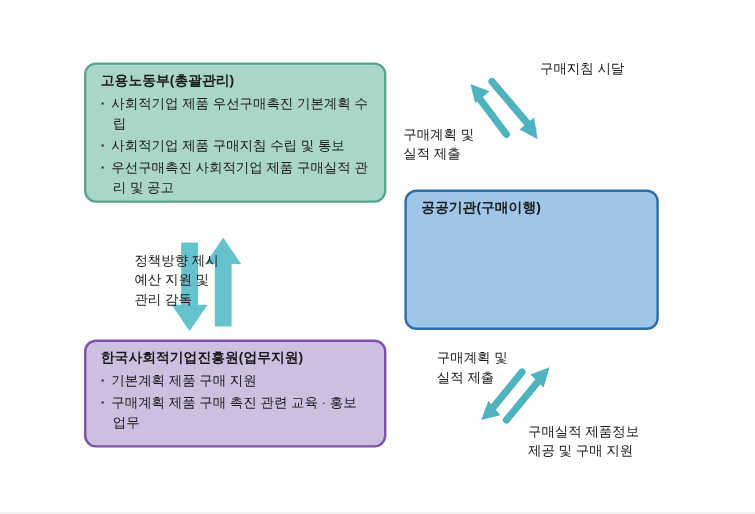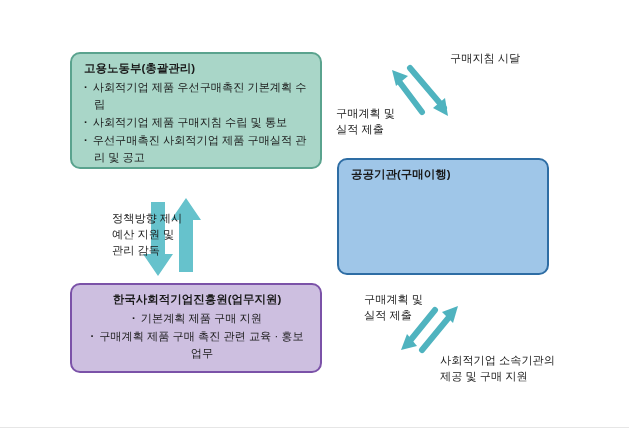--- a/index.html
+++ b/index.html
@@ -69,21 +69,20 @@
     background: #9fc6e8;
     border-color: #2e6da4;
   }
   #box-kosea {
     left: 70px;
     top: 283px;
     width: 252px;
     height: 90px;
     background: #cdbfe0;
     border-color: #7b52a8;
-    text-align: center;
   }
 
   
   .label {
     position: absolute;
     font-size: 11.2px;
     color: #1a1a1a;
     line-height: 1.45;
     white-space: pre-line;
   }
@@ -170,17 +169,17 @@
   </svg>
 
   <div class="label" id="label-policy-direction">정책방향 제시
 예산 지원 및
 관리 감독</div>
   <div class="label" id="label-purchase-guide">구매지침 시달</div>
   <div class="label" id="label-purchase-plan">구매계획 및
 실적 제출</div>
   <div class="label" id="label-purchase-plan-2">구매계획 및
 실적 제출</div>
-  <div class="label" id="label-info-provide">사회적기업 소속기관의
+  <div class="label" id="label-info-provide">구매실적 제품정보
 제공 및 구매 지원</div>
 
   <div id="frame-line"></div>
 </div>
 
 </body></html>

